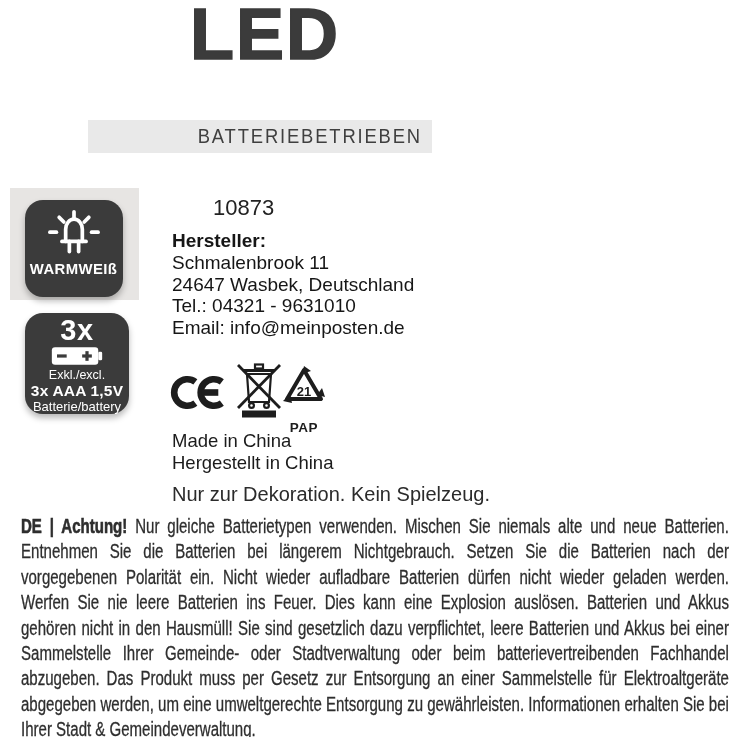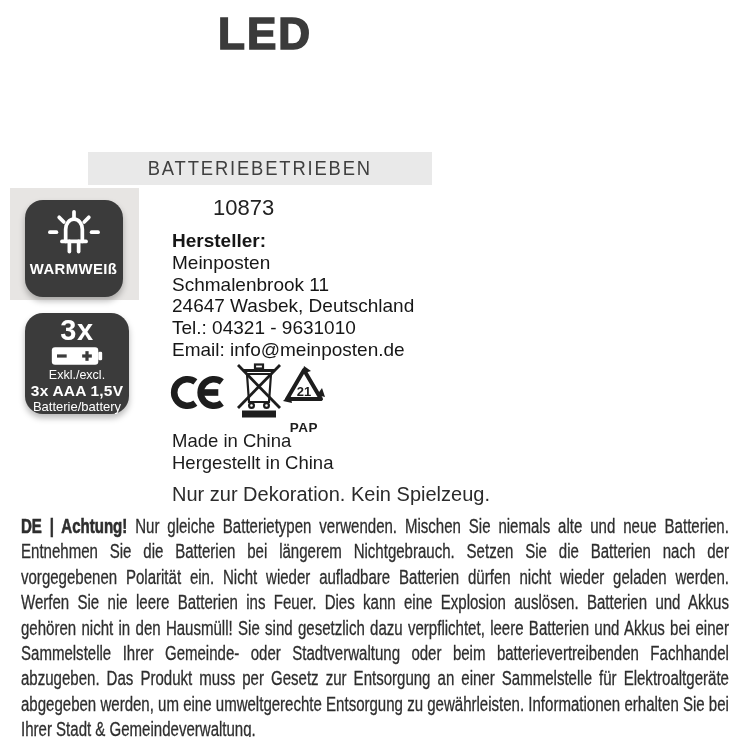--- a/index.html
+++ b/index.html
@@ -8,27 +8,27 @@
     position:relative; width:737px; height:737px; overflow:hidden;
     background:#ffffff; font-family:"Liberation Sans", sans-serif; color:#1d1d1d;
   }
 
   
   .title {
     position:absolute; left:0; top:6; width:530px; top:6px;
     text-align:center; color:#3b3b3b; font-weight:bold;
     -webkit-text-stroke:1.6px #3b3b3b;
   }
-  .title .t-line1 { font-size:44px; line-height:56px; letter-spacing:2px; }
+  .title .t-line1 { font-size:72px; line-height:56px; letter-spacing:2px; }
   .title .t-line2 { font-size:60px; line-height:54px; letter-spacing:1px; }
 
   
   .subtitle-box {
-    position:absolute; left:88px; top:152px; width:344px; height:33px;
-    background:#e9e9e9; display:flex; align-items:center; justify-content:center;
+    position:absolute; left:88px; top:120px; width:344px; height:33px;
+    background:#e9e9e9; display:flex; align-items:center; justify-content:flex-end;
   }
   .subtitle-box span {
     font-size:20px; letter-spacing:2px; color:#3f3f3f;
     transform:scaleX(0.92); transform-origin:center;
   }
 
   
   .badge-plate {
     position:absolute; left:10px; top:188px; width:129px; height:112px;
     background:#e7e5e3;
@@ -118,21 +118,20 @@
     </svg>
     <div class="excl">Exkl./excl.</div>
     <div class="spec">3x AAA 1,5V</div>
     <div class="battery-word">Batterie/battery</div>
   </div>
 
   <div class="article-number">10873</div>
 
   <div class="manufacturer">
     <div class="mf-label">Hersteller:</div>
-    <div>Meinposten</div>
     <div>Schmalenbrook 11</div>
     <div>24647 Wasbek, Deutschland</div>
     <div>Tel.: 04321 - 9631010</div>
     <div>Email: info@meinposten.de</div>
   </div>
 
   <svg class="ce-mark" width="60" height="39" viewBox="0 0 68 44" fill="none" stroke="#1d1d1d" stroke-width="7.5">
     <path d="M31,10 A15,15 0 1 0 31,34"></path>
     <path d="M61,10 A15,15 0 1 0 61,34"></path>
     <line x1="38" y1="22" x2="57" y2="22"></line>

